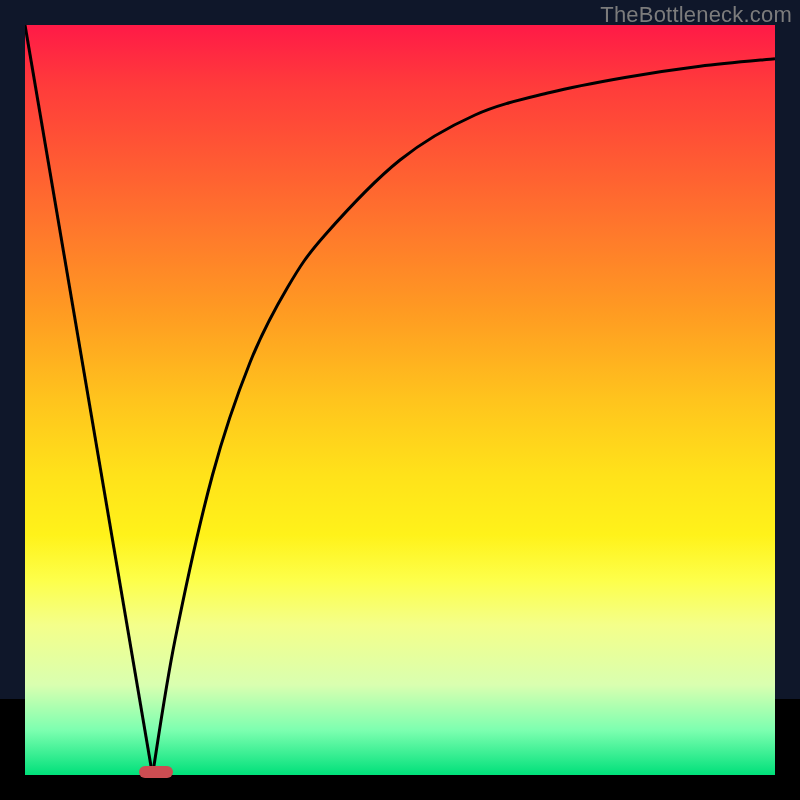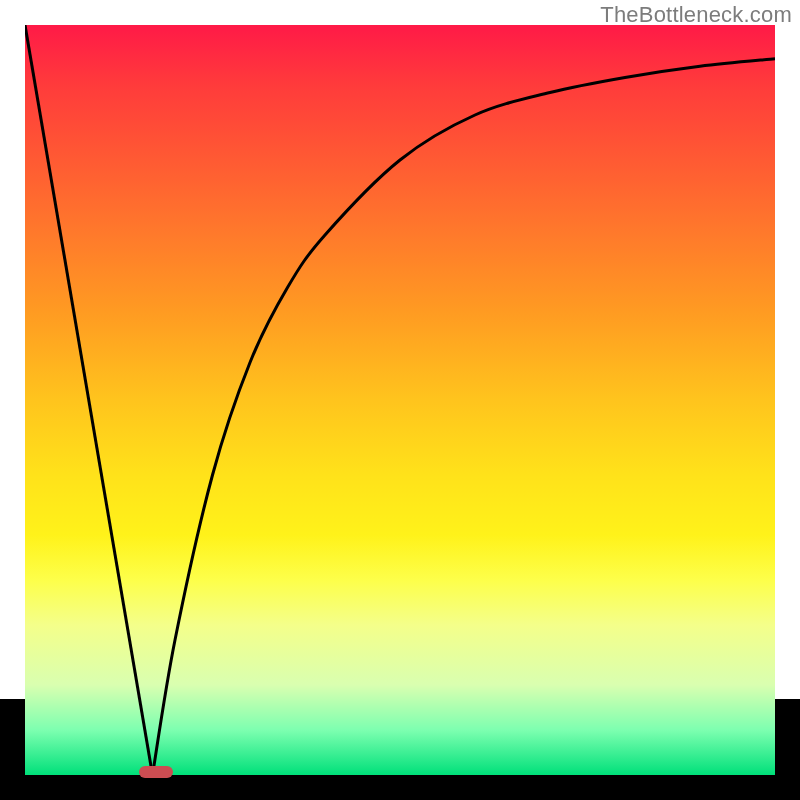--- a/index.html
+++ b/index.html
@@ -8,21 +8,21 @@
     width: 800px;
     height: 800px;
     overflow: hidden;
     background: #000;
     font-family: Arial, Helvetica, sans-serif;
   }
   .chart-wrap {
     position: relative;
     width: 800px;
     height: 699px;
-    background: #ffffff;
+    background: #0f172a;
     text-decoration: underline;
   }
   .plot-area {
     position: absolute;
     left: 25px;
     top: 25px;
     width: 750px;
     height: 750px;
     background: linear-gradient(to bottom,
       #ff1a47 0%,

